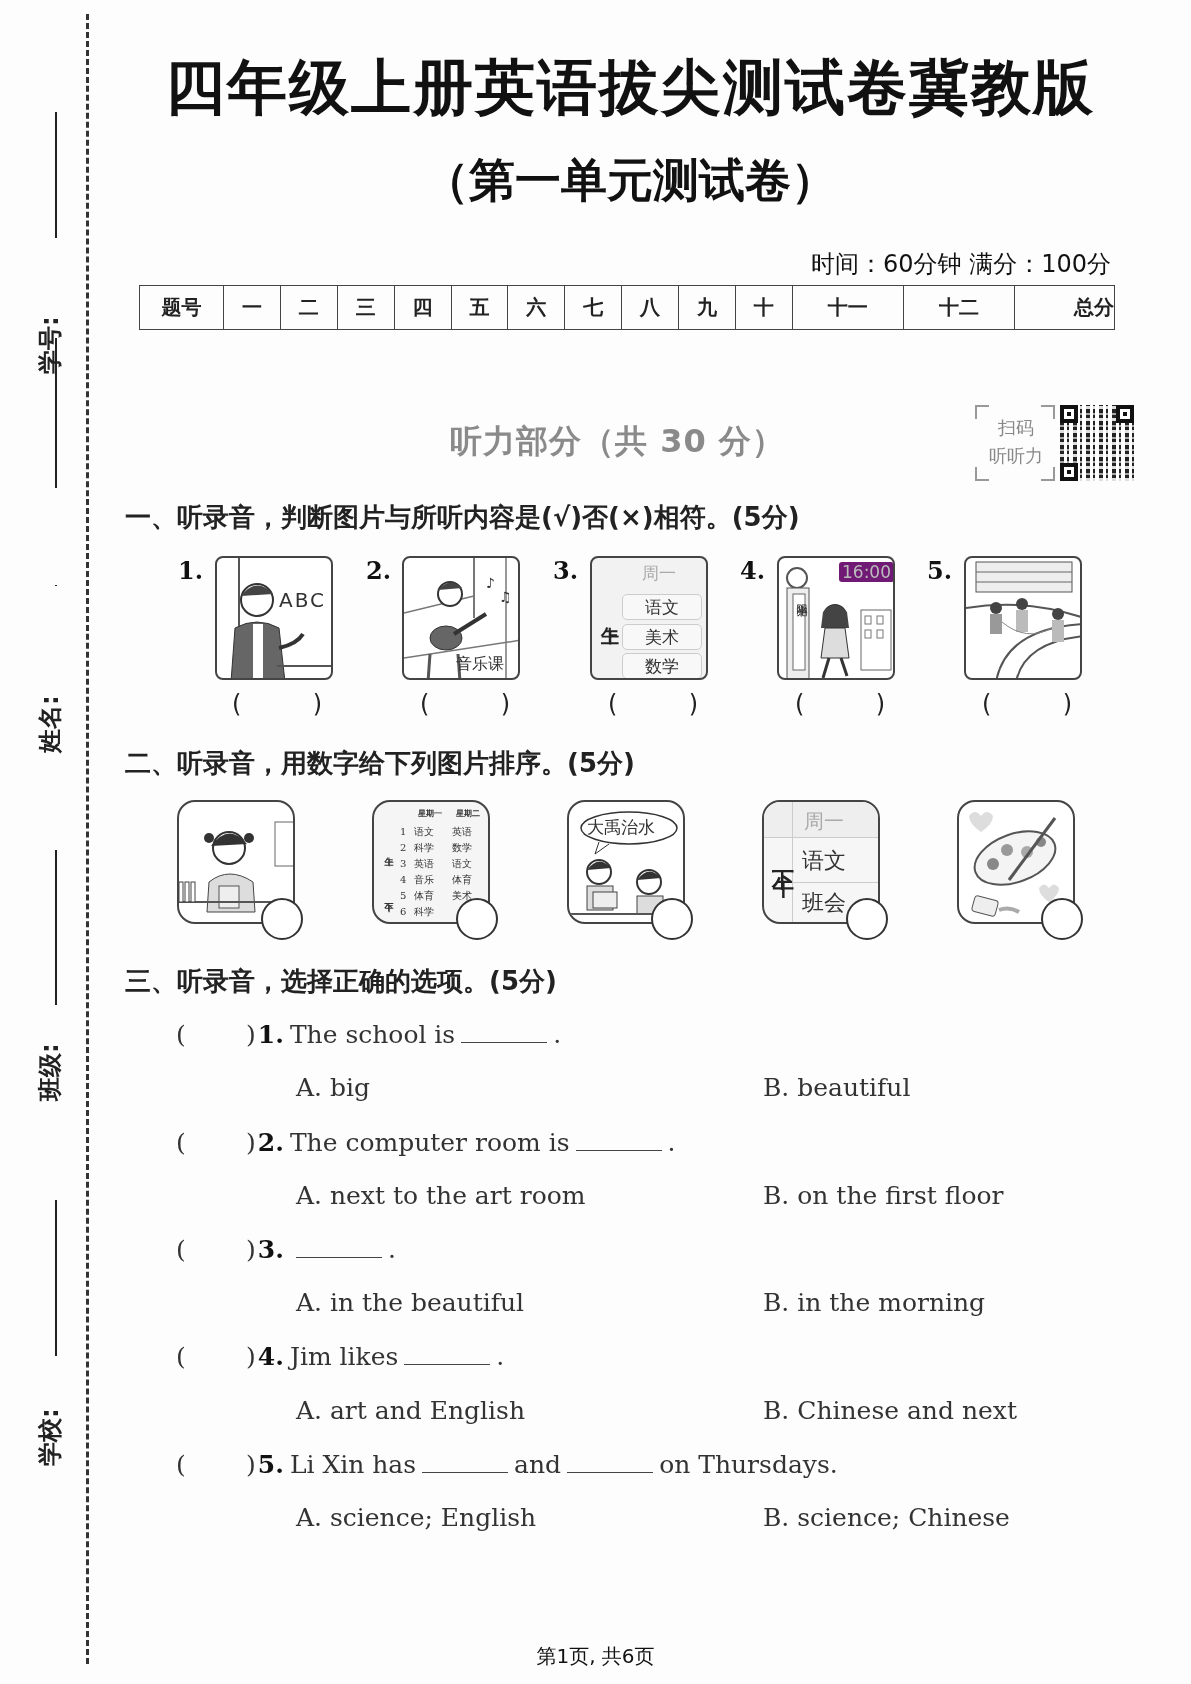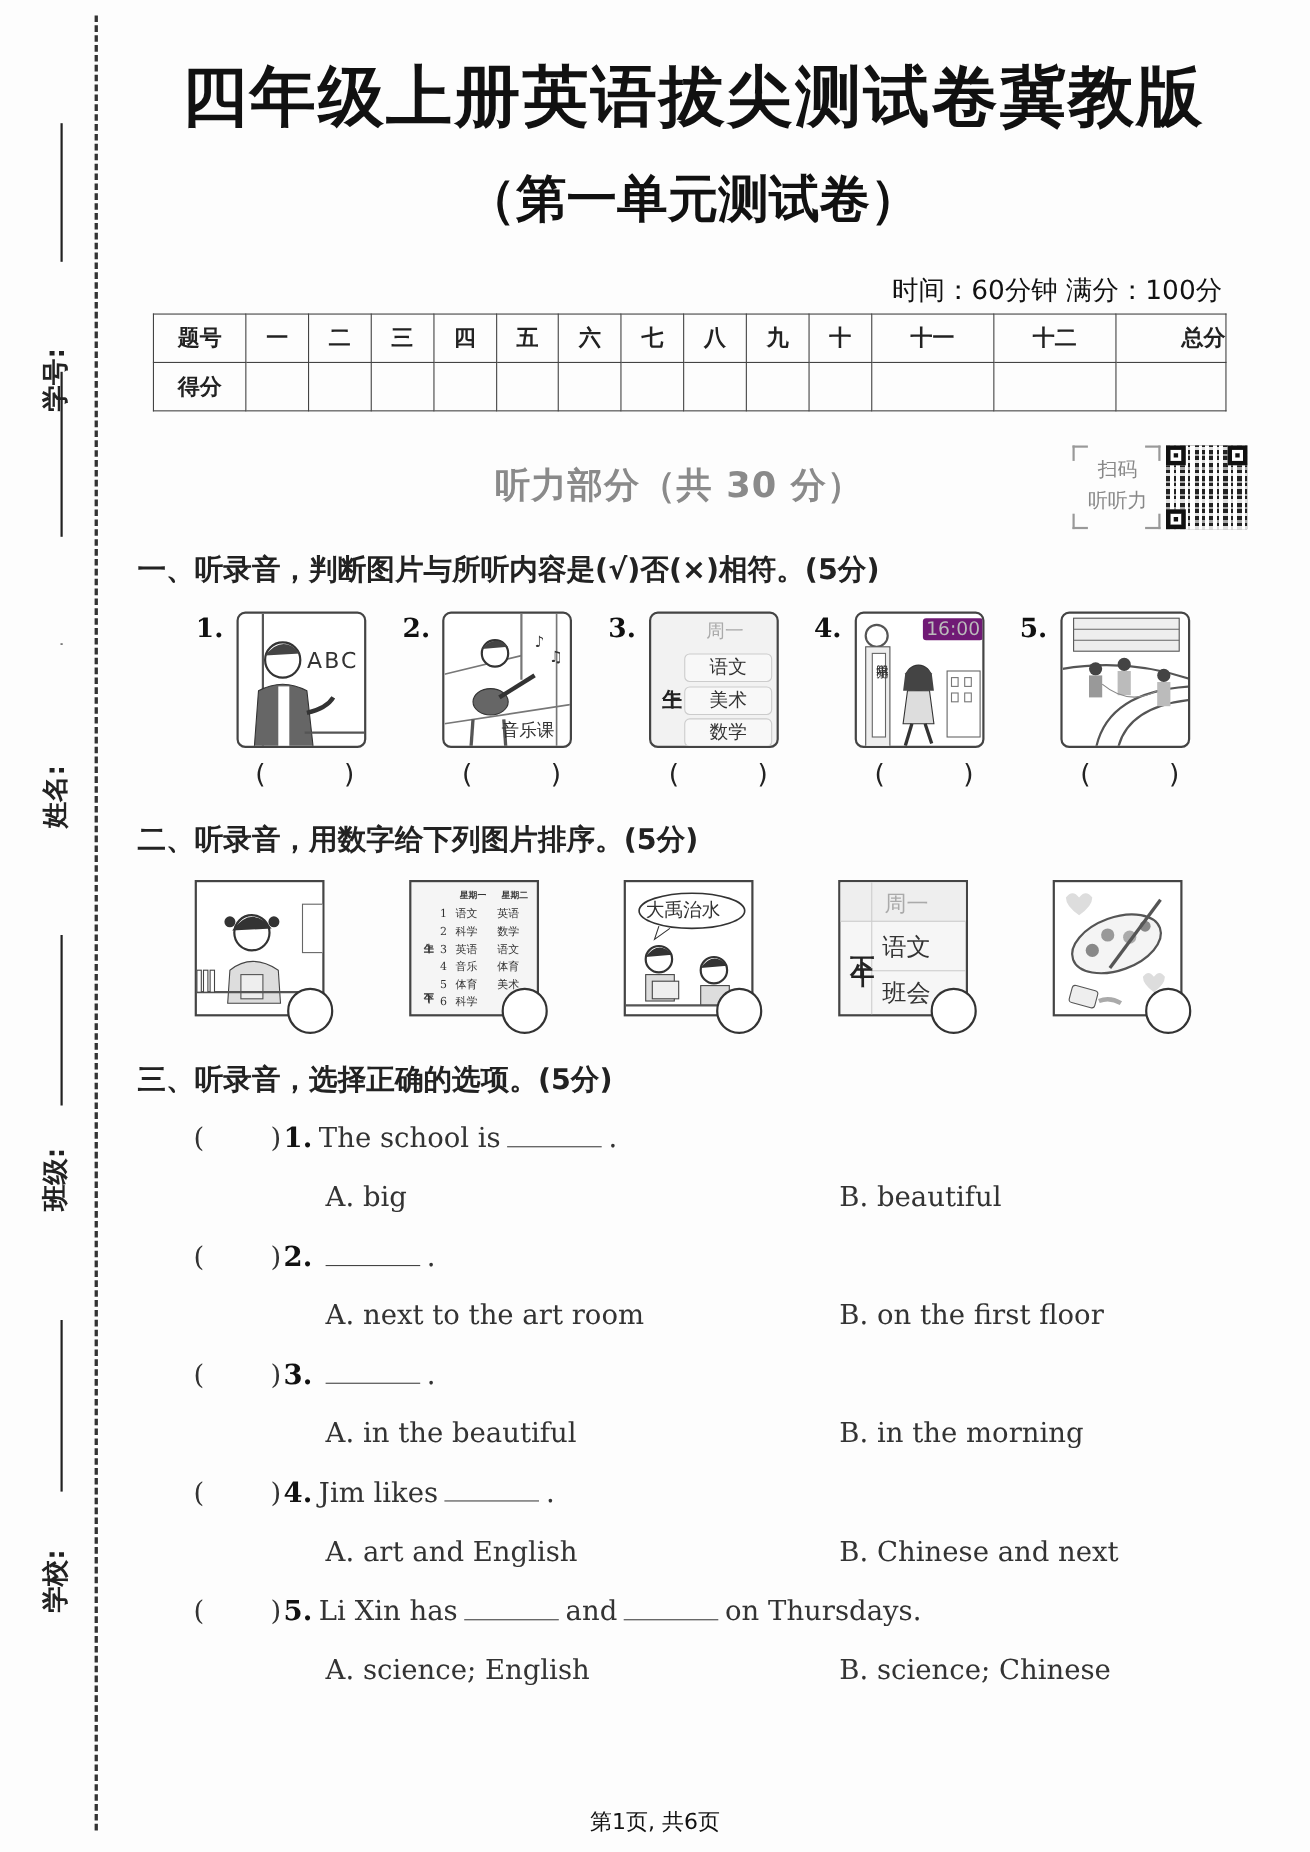--- a/index.html
+++ b/index.html
@@ -36,21 +36,21 @@
 
   
   .section-title { position: absolute; left: 125px; font-size: 26px; font-weight: bold; color: #222; white-space: nowrap; }
 
   
   .pic-num { position: absolute; font-family: "DejaVu Serif", serif; font-size: 24px; font-weight: bold; color: #111; }
   .pic { position: absolute; width: 118px; height: 124px; border: 2px solid #444; border-radius: 8px; background: #fff; overflow: hidden; }
   .answer-paren { position: absolute; width: 90px; font-size: 24px; color: #222; display: flex; justify-content: space-between; }
 
   
-  .pic2 { position: absolute; width: 118px; height: 124px; border: 2px solid #444; border-radius: 0; background: #fff; overflow: hidden; }
+  .pic2 { position: absolute; width: 118px; height: 124px; border: 2px solid #444; border-radius: 18px; background: #fff; overflow: hidden; }
   .order-circle { position: absolute; width: 42px; height: 42px; border: 2px solid #333; border-radius: 50%; background: #fff; }
 
   
   .q-row { position: absolute; left: 176px; font-family: "DejaVu Serif", "Liberation Serif", serif; font-size: 25px; color: #333; white-space: nowrap; display: flex; align-items: baseline; }
   .q-paren-open { width: 70px; }
   .q-paren-close { margin-right: 2px; }
   .q-num { font-weight: bold; color: #111; margin-right: 6px; }
   .blank { display: inline-block; width: 86px; border-bottom: 1.5px solid #444; margin: 0 6px; height: 20px; }
   .opt { position: absolute; font-family: "DejaVu Serif", "Liberation Serif", serif; font-size: 25px; color: #333; white-space: nowrap; }
 
@@ -93,36 +93,20 @@
     <td>五</td>
     <td>六</td>
     <td>七</td>
     <td>八</td>
     <td>九</td>
     <td>十</td>
     <td>十一</td>
     <td>十二</td>
     <td class="total">总分</td>
   </tr>
-  <tr>
-    <td class="rowhead">得分</td>
-    <td></td>
-    <td></td>
-    <td></td>
-    <td></td>
-    <td></td>
-    <td></td>
-    <td></td>
-    <td></td>
-    <td></td>
-    <td></td>
-    <td></td>
-    <td></td>
-    <td class="total"></td>
-  </tr>
 </tbody>
   </table>
 
 <div class="listen-title">听力部分（共 30 分）</div>
 <div class="scan-box">
   <div class="scan-bracket" style="left:0;top:0;border-width:2px 0 0 2px;"></div>
   <div class="scan-bracket" style="right:0;top:0;border-width:2px 2px 0 0;"></div>
   <div class="scan-bracket" style="left:0;bottom:0;border-width:0 0 2px 2px;"></div>
   <div class="scan-bracket" style="right:0;bottom:0;border-width:0 2px 2px 0;"></div>
   <div class="scan-text" style="top:10px;">扫码</div>
@@ -332,20 +316,21 @@
   <span class="blank"></span>
   <span>.</span>
 </div>
 <div class="opt" style="left:296px;top:1073px;">A. big</div>
 <div class="opt" style="left:763px;top:1073px;">B. beautiful</div>
 
 <div class="q-row" style="top:1128px;">
   <span class="q-paren-open">(</span>
   <span class="q-paren-close">)</span>
   <span class="q-num">2.</span>
+  <span>The computer room is</span>
   <span class="blank"></span>
   <span>.</span>
 </div>
 <div class="opt" style="left:296px;top:1181px;">A. next to the art room</div>
 <div class="opt" style="left:763px;top:1181px;">B. on the first floor</div>
 
 <div class="q-row" style="top:1235px;">
   <span class="q-paren-open">(</span>
   <span class="q-paren-close">)</span>
   <span class="q-num">3.</span>

